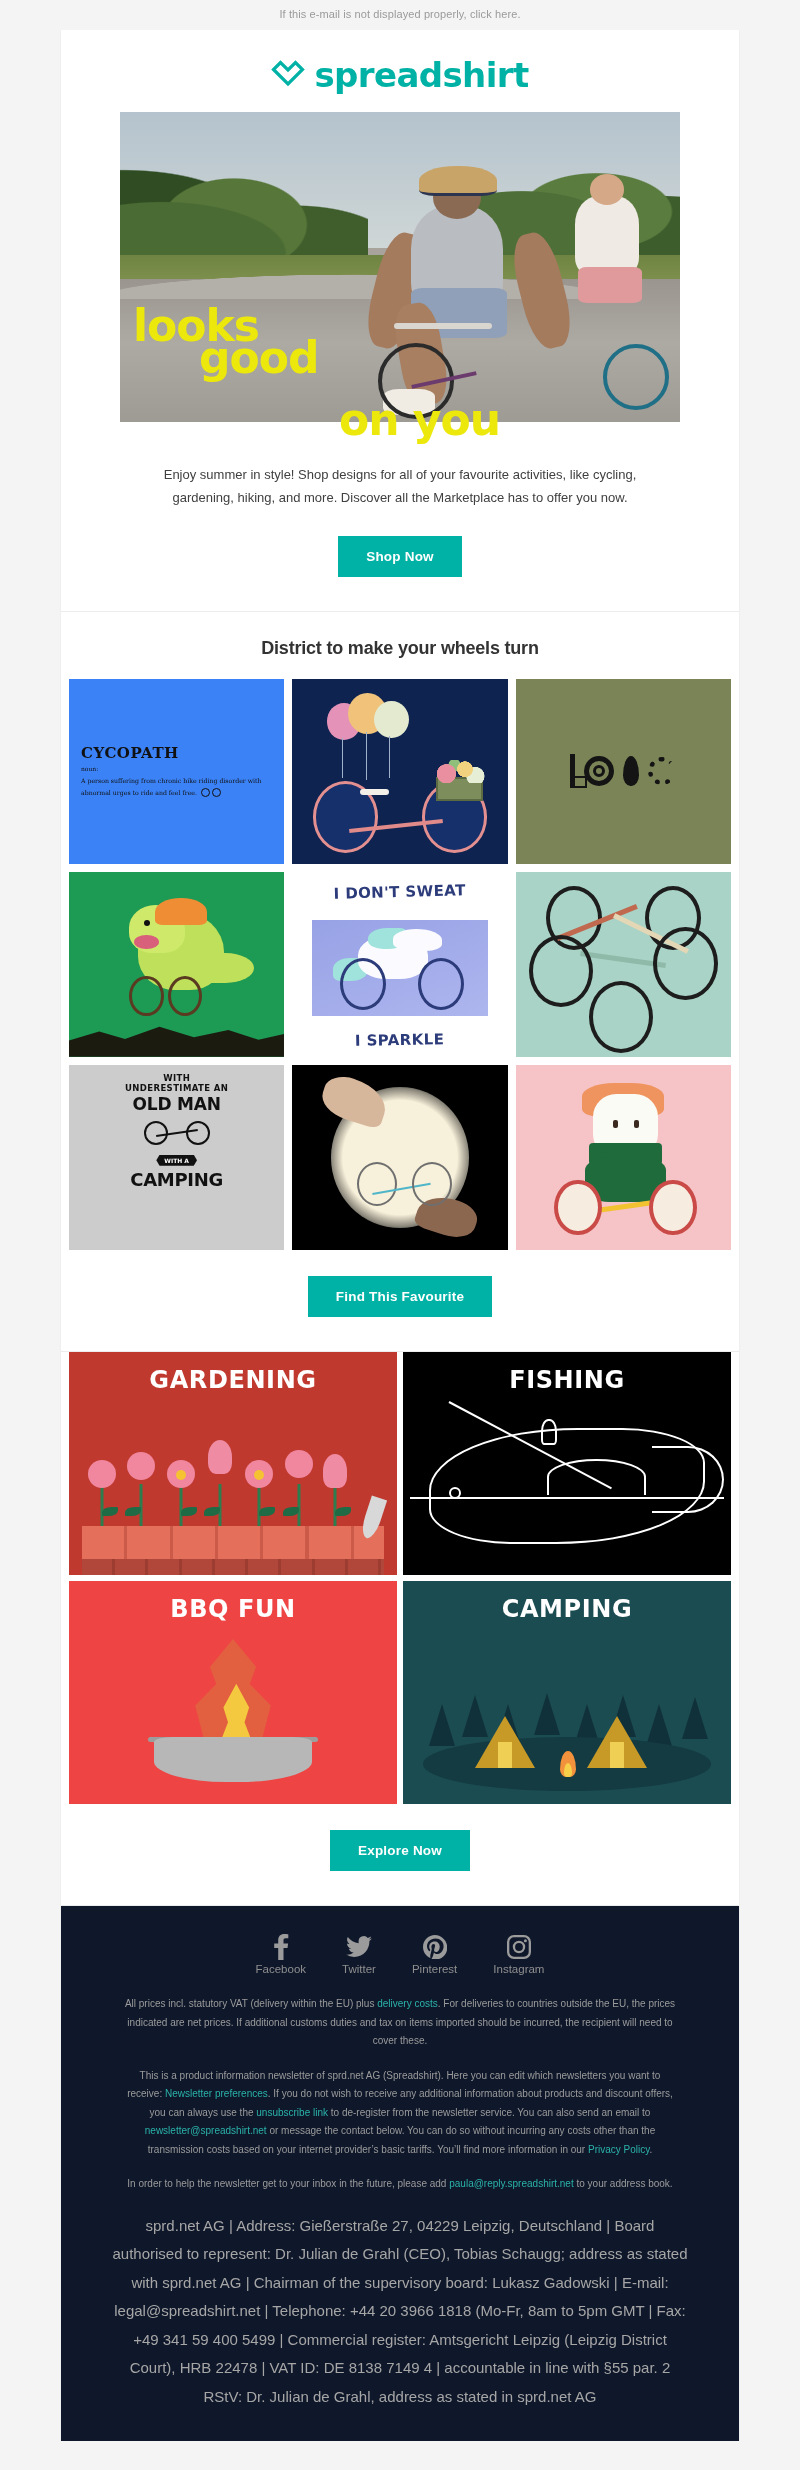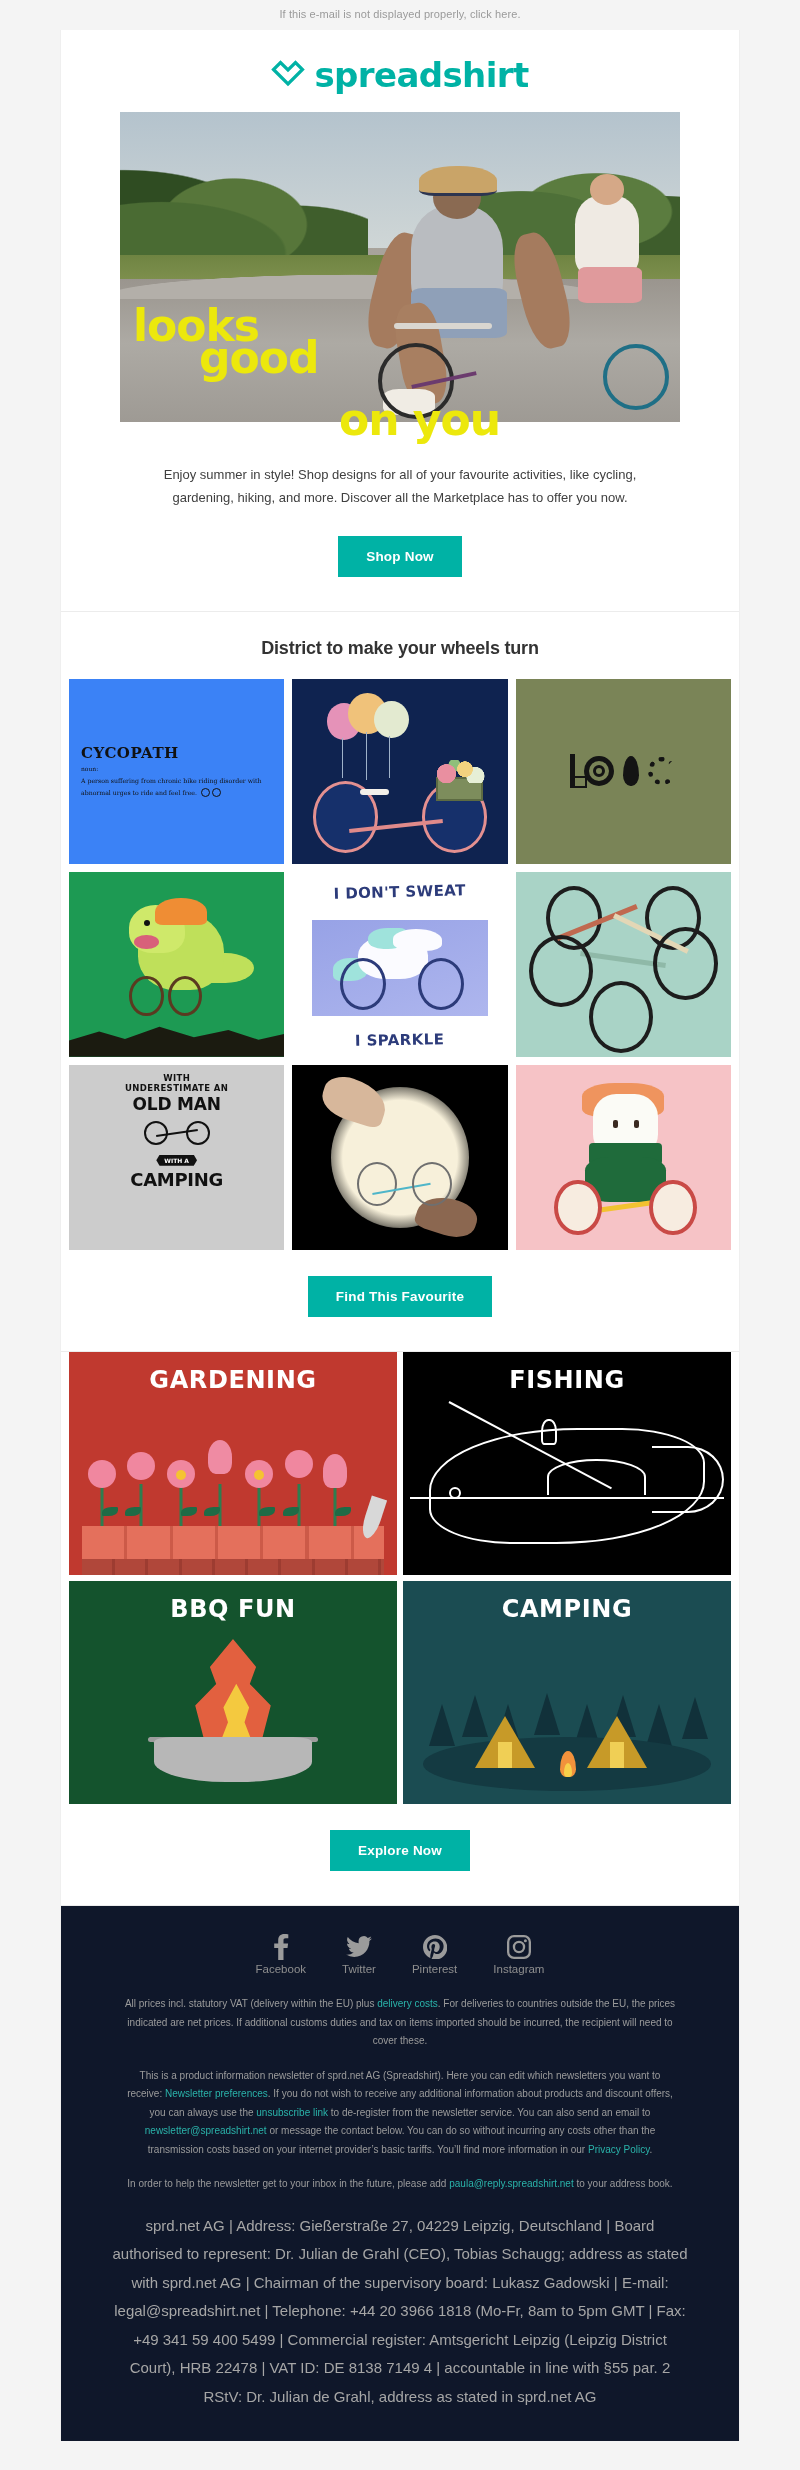--- a/index.html
+++ b/index.html
@@ -332,21 +332,21 @@
   .fs-eye{ position:absolute; left:14%; bottom:34%; width:12px; height:12px;
       border:2px solid #fff; border-radius:50%; }
   .fs-water{ position:absolute; left:2%; bottom:34%; width:96%; height:2px; background:#fff; }
   .fs-rod{ position:absolute; left:14%; top:22%; width:56%; height:2px; background:#fff;
       transform-origin:left center; transform:rotate(28deg); }
   .fs-man{ position:absolute; left:42%; top:30%; width:16px; height:26px;
       border:2px solid #fff; border-radius:46% 46% 20% 20%; }
   .fs-fin{ position:absolute; left:44%; top:48%; width:30%; height:16%;
       border:2px solid #fff; border-bottom:none; border-radius:50% 50% 0 0; }
 
-  .a-bbq { background:#14532d; }
+  .a-bbq { background:#ef4444; }
   .bq-grill{ position:absolute; left:26%; bottom:10%; width:48%; height:20%;
       background:#b7b7b7; border-radius:12% 12% 46% 46%; }
   .bq-grate{ position:absolute; left:24%; bottom:28%; width:52%; height:5px; background:#9d9d9d; border-radius:3px; }
   .bq-flame1{ position:absolute; left:34%; bottom:26%; width:32%; height:48%;
       background:#e2603f; border-radius:50% 50% 42% 42% / 74% 74% 26% 26%;
       clip-path: polygon(50% 0, 72% 26%, 66% 42%, 86% 62%, 76% 100%, 24% 100%, 14% 62%, 34% 42%, 28% 26%); }
   .bq-flame2{ position:absolute; left:44%; bottom:26%; width:14%; height:28%;
       background:#f4c93f;
       clip-path: polygon(50% 0, 78% 38%, 68% 62%, 88% 100%, 12% 100%, 32% 62%, 22% 38%); }
 

